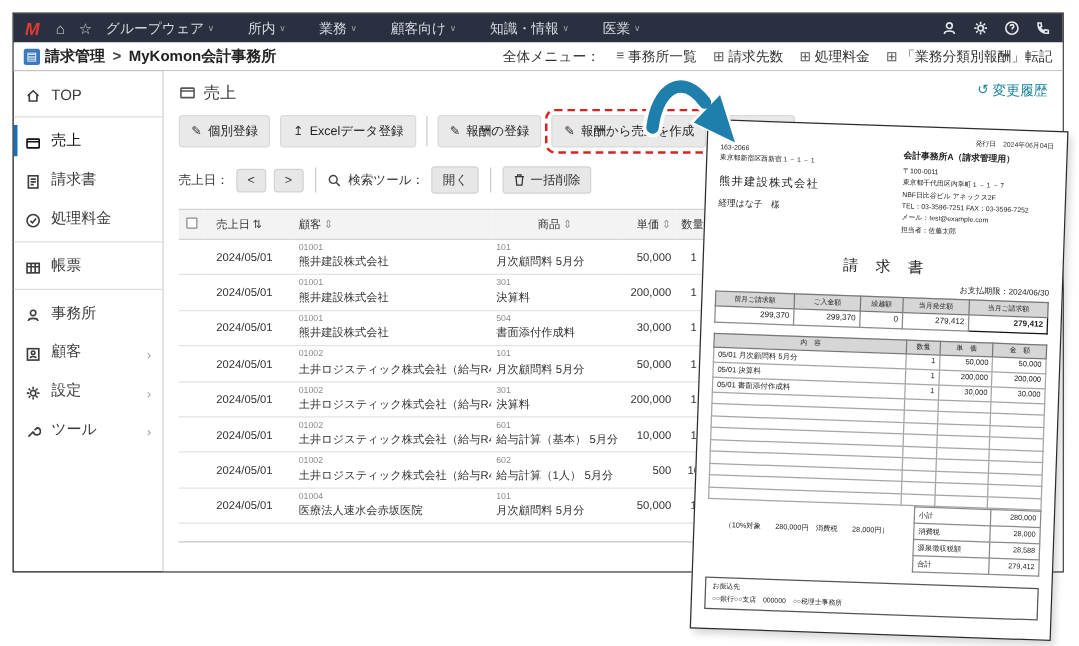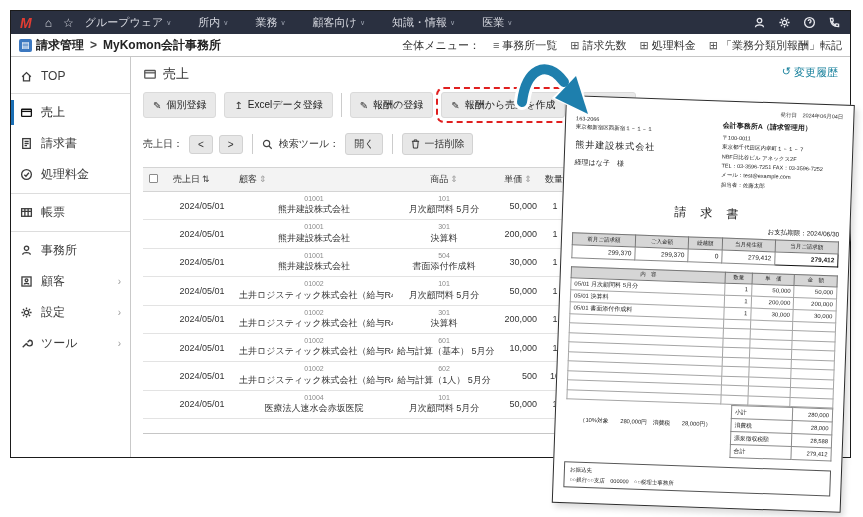--- a/index.html
+++ b/index.html
@@ -31,21 +31,21 @@
   .gmenu { margin-left:auto; display:flex; align-items:center; gap:13px; font-size:11px; color:#333; }
   .gmenu-item { display:flex; align-items:center; gap:3px; cursor:pointer; }
   .gmenu-item .gi { color:#555; font-size:11px; }
 
   .appbody { flex:1; display:flex; min-height:0; }
 
   
   .sidebar { width:120px; border-right:1px solid #c9c9c9; padding-top:2px; font-size:12px; flex:0 0 auto; }
   .sb-group { border-top:1px solid #ddd; margin-top:3px; padding-top:3px; }
   .sb-group:first-child { border-top:none; margin-top:0; }
-  .sb-item { display:flex; align-items:center; gap:8px; padding:7px 9px; position:relative;
+  .sb-item { display:flex; align-items:flex-end; gap:8px; padding:7px 9px; position:relative;
              color:#3c3c3c; cursor:pointer; }
   .sb-item.active { color:#111; }
   .sb-item.active::before { content:""; position:absolute; left:0; top:3px; bottom:3px; width:3px; background:#1b6fb5; }
   .sb-item svg { flex:0 0 auto; }
   .sb-chev { margin-left:auto; color:#9a9a9a; font-size:10px; }
 
   
   .content { flex:1; position:relative; padding:8px 12px; overflow:hidden; background:#fff; }
   .content-head { display:flex; align-items:center; gap:6px; font-size:13px; color:#333; }
   .history { position:absolute; right:12px; top:8px; font-size:11px; color:#17809c; display:flex; gap:3px; cursor:pointer; }
@@ -61,21 +61,21 @@
   .sel { border:1px solid #888; border-radius:3px; background:#fff; padding:3px 6px; display:flex;
          align-items:center; gap:8px; font-size:10px; cursor:pointer; }
   .sel b { font-weight:bold; font-size:8px; }
   .sq { background:#e7e7e7; border:1px solid #d2d2d2; border-radius:3px; padding:3px 8px; cursor:pointer; font-size:10px; }
   .fdiv { width:1px; height:20px; background:#ccc; margin:0 3px; }
 
   
   table.sales { margin-top:12px; width:700px; border-collapse:collapse; table-layout:fixed; font-size:9px; }
   .sales th { background:#f3f3f3; border-top:1px solid #d4d4d4; border-bottom:1px solid #d4d4d4;
               font-weight:normal; color:#333; height:24px; padding:2px 4px; white-space:nowrap; }
-  .sales td { border-bottom:1px solid #e3e3e3; padding:3px 4px; height:28px; overflow:hidden; white-space:nowrap;text-align:center; }
+  .sales td { border-bottom:1px solid #e3e3e3; padding:3px 4px; height:28px; overflow:hidden; white-space:nowrap; }
   .sales .code { display:block; font-size:7px; color:#8a8a8a; line-height:1.2; }
   .sales .num { text-align:right; }
   .sales .ctr { text-align:center; }
   .sort { color:#999; font-size:9px; margin-left:2px; }
   .sort.on { color:#444; }
   .chk { display:inline-block; width:9px; height:9px; border:1px solid #8b8b8b; background:#fff; border-radius:1px; cursor:pointer; }
   .table-footer { width:437px; border-top:1px solid #c6c6c6; margin-top:14px; padding:22px 0;
                   font-size:10px; display:flex; justify-content:flex-end; gap:22px; color:#333;text-decoration:underline; }
 
   
@@ -348,21 +348,21 @@
               <col style="width:46px">
               <col style="width:28px">
               <col style="width:274px">
           </colgroup>
           <thead>
               <tr id="sales-head">
                 <th style="text-align:center;"><span class="chk"></span></th>
                 <th style="text-align:left;padding-left:10px;"><span>売上日</span><span class="sort on">⇅</span></th>
                 <th style="text-align:left;"><span>顧客</span><span class="sort ">⇕</span></th>
                 <th style="text-align:center;"><span>商品</span><span class="sort ">⇕</span></th>
-                <th style=""><span>単価</span><span class="sort ">⇕</span></th>
+                <th style="text-align:right;"><span>単価</span><span class="sort ">⇕</span></th>
                 <th style="text-align:center;"><span>数量</span><span class="sort ">⇕</span></th>
                 <th style="text-align:center;"><span></span><span class="sort ">⇕</span></th>
               </tr>
             </thead>
           <tbody id="sales-body">
               <tr>
                 <td></td>
                 <td style="padding-left:10px;">2024/05/01</td>
                 <td><span class="code">01001</span>熊井建設株式会社</td>
                 <td><span class="code">101</span>月次顧問料 5月分</td>

